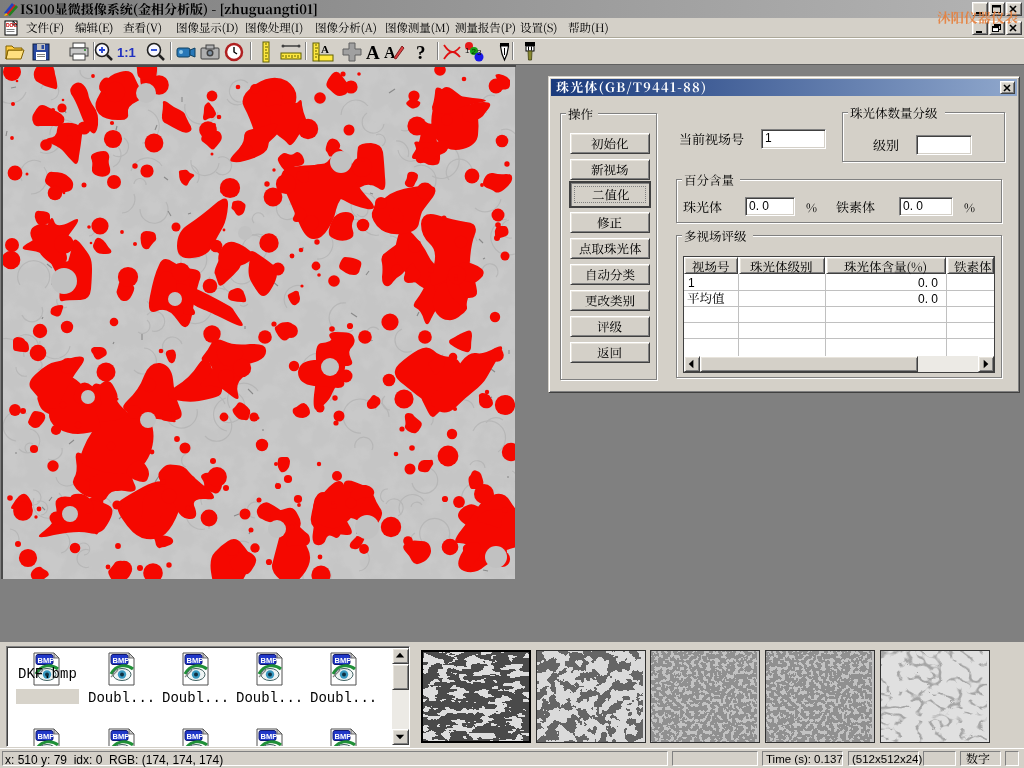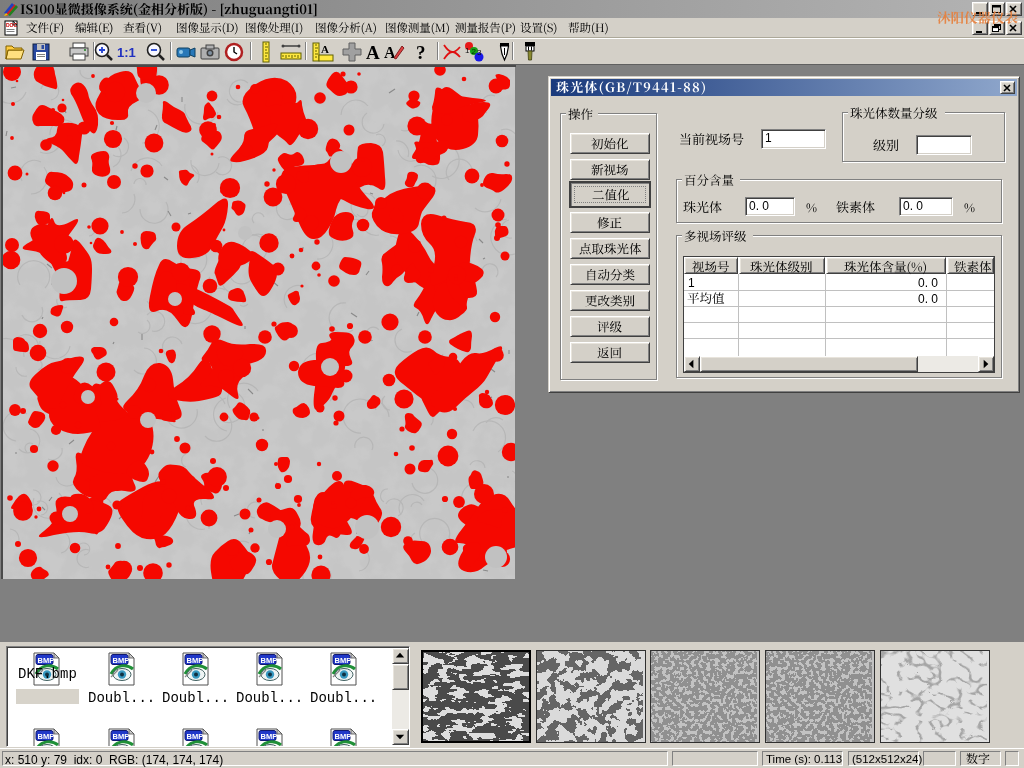--- a/index.html
+++ b/index.html
@@ -1120,20 +1120,20 @@
       <rect width="106" height="91" filter="url(#tf4)"></rect>
     </svg></div>
 <div class="abs" style="left:880px;top:650px;width:110px;height:93px;border:1px solid #303030;background:#e0e0e0"><svg width="106" height="91">
       <rect width="106" height="91" filter="url(#tf5)"></rect>
     </svg></div>
 <div class="abs" style="left:0;top:748px;width:1024px;height:20px;background:#d4d0c8;border-top:1px solid #fff"></div>
 <div class="abs sbox" style="left:2px;top:751px;width:666px;height:15px"></div>
 <span class="abs" style="left:5px;top:753px;font:12px 'Liberation Sans'">x: 510 y: 79&nbsp;&nbsp;idx: 0&nbsp;&nbsp;RGB: (174, 174, 174)</span>
 <div class="abs sbox" style="left:672px;top:751px;width:86px;height:15px"></div>
 <div class="abs sbox" style="left:762px;top:751px;width:81px;height:15px"></div>
-<span class="abs" style="left:766px;top:753px;font:11.5px 'Liberation Sans'">Time (s): 0.113</span>
+<span class="abs" style="left:766px;top:753px;font:11.5px 'Liberation Sans'">Time (s): 0.137</span>
 <div class="abs sbox" style="left:848px;top:751px;width:71px;height:15px"></div>
 <span class="abs" style="left:852px;top:753px;font:11.5px 'Liberation Sans'">(512x512x24)</span>
 <div class="abs sbox" style="left:923px;top:751px;width:33px;height:15px"></div>
 <div class="abs sbox" style="left:960px;top:751px;width:41px;height:15px"></div>
 <div class="abs sbox" style="left:1005px;top:751px;width:14px;height:15px"></div>
 <svg style="position:absolute;left:966px;top:751px;" width="25" height="16" viewBox="0 -12 25 15.6">
     <path d="M6.1 -9.3 5.0 -9.7C4.8 -9.0 4.5 -8.3 4.3 -7.9L4.5 -7.8C4.8 -8.1 5.3 -8.6 5.6 -9.1C5.9 -9.1 6.0 -9.2 6.1 -9.3ZM1.2 -9.6 1.0 -9.5C1.4 -9.1 1.8 -8.4 1.8 -7.9C2.5 -7.4 3.2 -8.8 1.2 -9.6ZM3.5 -4.2C3.8 -4.1 3.9 -4.2 4.0 -4.4L2.9 -4.8C2.7 -4.5 2.5 -4.0 2.3 -3.5H0.5L0.6 -3.2H2.1C1.8 -2.6 1.5 -2.0 1.2 -1.7C1.9 -1.5 2.8 -1.2 3.6 -0.9C2.8 -0.2 1.9 0.3 0.6 0.7L0.7 0.9C2.2 0.6 3.3 0.1 4.1 -0.6C4.5 -0.4 4.8 -0.1 5.0 0.1C5.6 0.3 5.9 -0.5 4.6 -1.1C5.1 -1.7 5.4 -2.4 5.7 -3.1C6.0 -3.1 6.1 -3.1 6.2 -3.3L5.4 -4.0L4.9 -3.5H3.1ZM4.9 -3.2C4.7 -2.5 4.4 -1.9 4.0 -1.4C3.5 -1.6 2.9 -1.7 2.1 -1.8C2.4 -2.2 2.7 -2.7 2.9 -3.2ZM8.8 -9.7 7.5 -10.0C7.2 -7.9 6.6 -5.7 5.9 -4.3L6.1 -4.2C6.5 -4.6 6.8 -5.2 7.1 -5.8C7.3 -4.5 7.7 -3.2 8.2 -2.1C7.5 -1.0 6.5 -0.0 5.0 0.8L5.1 0.9C6.6 0.3 7.8 -0.5 8.6 -1.5C9.2 -0.5 9.9 0.3 10.9 0.9C11.0 0.6 11.3 0.4 11.6 0.4L11.7 0.2C10.5 -0.3 9.7 -1.1 9.0 -2.1C9.9 -3.4 10.3 -5.0 10.6 -7.0H11.4C11.5 -7.0 11.7 -7.0 11.7 -7.2C11.3 -7.5 10.7 -8.1 10.7 -8.1L10.1 -7.3H7.7C8.0 -8.0 8.2 -8.7 8.3 -9.5C8.6 -9.5 8.7 -9.6 8.8 -9.7ZM7.6 -7.0H9.7C9.5 -5.4 9.2 -4.0 8.6 -2.7C8.0 -3.8 7.6 -5.0 7.3 -6.3ZM5.7 -8.2 5.2 -7.6H3.8V-9.6C4.1 -9.7 4.2 -9.8 4.2 -9.9L3.1 -10.1V-7.6L0.6 -7.6L0.7 -7.2H2.7C2.2 -6.2 1.4 -5.3 0.4 -4.7L0.5 -4.5C1.5 -5.0 2.4 -5.6 3.1 -6.4V-4.7H3.2C3.5 -4.7 3.8 -4.9 3.8 -5.0V-6.8C4.4 -6.3 5.0 -5.6 5.2 -5.1C6.0 -4.6 6.5 -6.2 3.8 -7.0V-7.2H6.3C6.5 -7.2 6.6 -7.3 6.6 -7.4C6.3 -7.8 5.7 -8.2 5.7 -8.2Z M17.2 -10.1 17.1 -10.0C17.6 -9.6 18.0 -9.0 18.0 -8.4C18.9 -7.8 19.6 -9.5 17.2 -10.1ZM14.0 -8.8 13.8 -8.8C13.9 -8.0 13.4 -7.3 12.9 -7.1C12.7 -6.9 12.5 -6.6 12.6 -6.4C12.8 -6.1 13.2 -6.1 13.5 -6.3C13.9 -6.5 14.2 -7.0 14.2 -7.8H22.0C21.9 -7.4 21.6 -6.8 21.4 -6.4L21.6 -6.3C22.1 -6.7 22.7 -7.2 23.0 -7.7C23.3 -7.7 23.4 -7.7 23.5 -7.8L22.6 -8.7L22.0 -8.2H14.2C14.1 -8.4 14.1 -8.6 14.0 -8.8ZM22.4 -4.2 21.8 -3.4H18.4V-4.5C18.7 -4.5 18.8 -4.6 18.8 -4.8C19.6 -5.1 20.4 -5.6 21.0 -6.0C21.2 -6.0 21.3 -6.0 21.4 -6.1L20.5 -7.0L20.0 -6.4H14.6L14.7 -6.1H19.8C19.4 -5.7 18.9 -5.2 18.4 -4.8L17.6 -4.9V-3.4H12.6L12.7 -3.1H17.6V-0.3C17.6 -0.1 17.5 -0.0 17.3 -0.0C17.0 -0.0 15.5 -0.1 15.5 -0.1V0.1C16.2 0.1 16.5 0.2 16.7 0.4C16.9 0.5 17.0 0.7 17.0 0.9C18.2 0.8 18.4 0.4 18.4 -0.2V-3.1H23.1C23.3 -3.1 23.4 -3.1 23.4 -3.3C23.0 -3.6 22.4 -4.2 22.4 -4.2Z" fill="#000"></path>
   </svg>
 </body></html>

